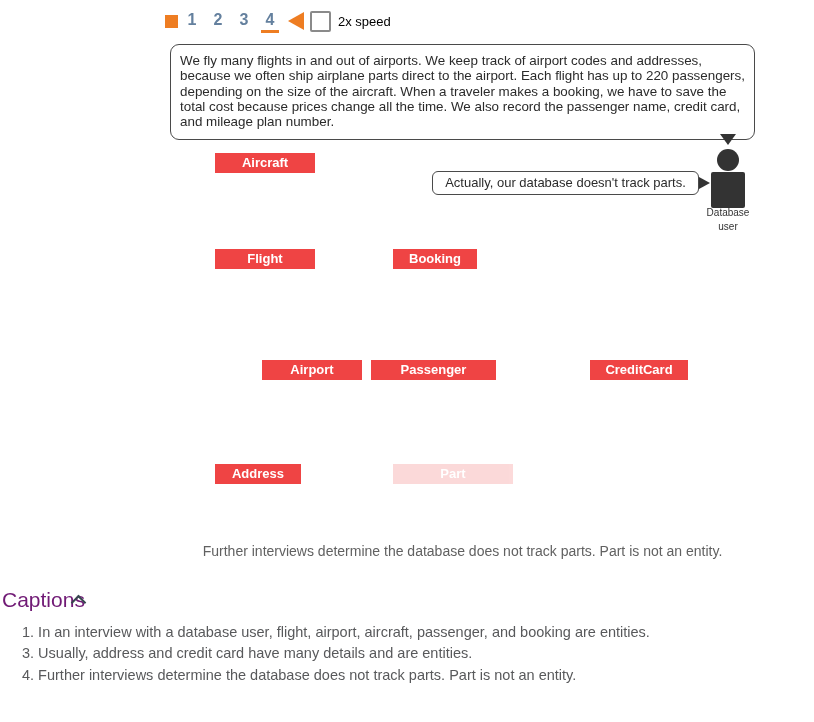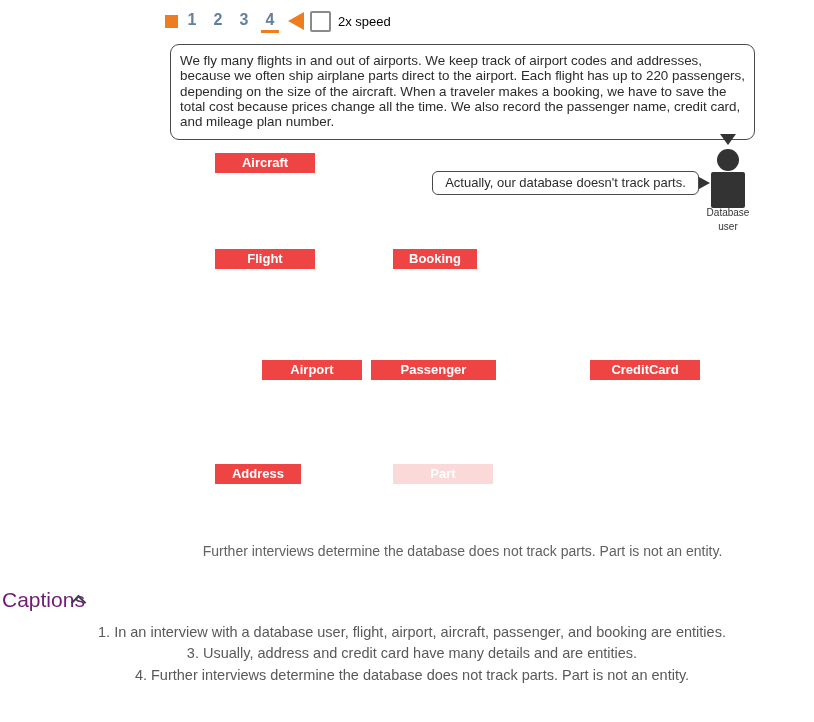--- a/index.html
+++ b/index.html
@@ -89,23 +89,23 @@
     height: 20px; line-height: 20px; text-align: center;
     background: #ef4444; color: #ffffff;
     font-size: 13px; font-weight: bold;
   }
   .entity.faded { opacity: 0.2; }
   .ent-aircraft   { left: 215px; top: 153px; width: 100px; }
   .ent-flight     { left: 215px; top: 249px; width: 100px; }
   .ent-booking    { left: 393px; top: 249px; width: 84px; }
   .ent-airport    { left: 215px; top: 360px; width: 100px; margin-left: 47px; }
   .ent-passenger  { left: 363px; top: 360px; width: 125px; margin-left: 8px; }
-  .ent-creditcard { left: 590px; top: 360px; width: 110px;  }
+  .ent-creditcard { left: 590px; top: 360px; width: 98px;  }
   .ent-address    { left: 215px; top: 464px; width: 86px; }
-  .ent-part       { left: 393px; top: 464px; width: 100px; }
+  .ent-part       { left: 393px; top: 464px; width: 120px; }
 
   
   .status-caption {
     left: 170px; top: 543px; width: 585px;
     text-align: center; font-size: 14px; color: #616161;
   }
 
   
   .captions-header {
     left: 2px; top: 588px; font-size: 21px; color: #701a75;
@@ -113,21 +113,21 @@
   }
   .captions-chevron {
     left: 73px; top: 597px; width: 9px; height: 9px;
     border-top: 2.5px solid #37474f; border-left: 2.5px solid #37474f;
     transform: rotate(45deg); cursor: pointer;
   }
   .captions-list {
     left: 22px; top: 622px; width: 780px;
     font-size: 14.5px; color: #58595b;
   }
-  .caption-item { line-height: 21.4px; text-align: center; }
+  .caption-item { line-height: 21.4px; }
 </style>
 </head>
 <body>
 
 <div class="stage">
 
   <div class="abs player-square"></div>
   <div class="abs step-num step-1">1</div>
   <div class="abs step-num step-2">2</div>
   <div class="abs step-num step-3">3</div>

